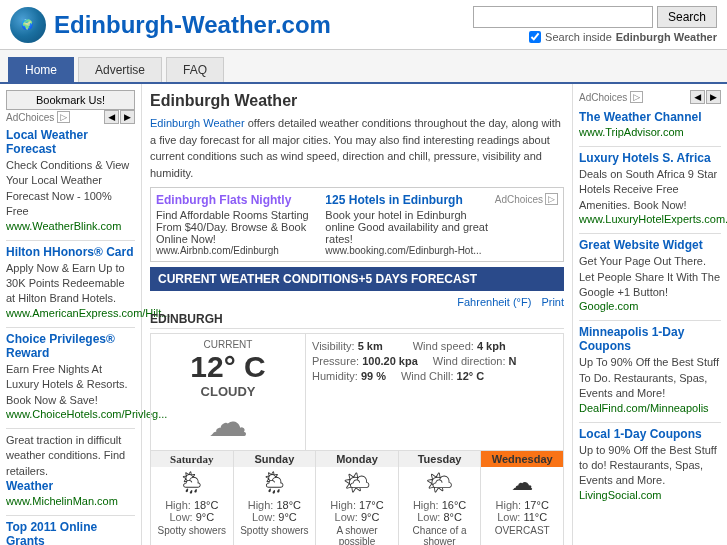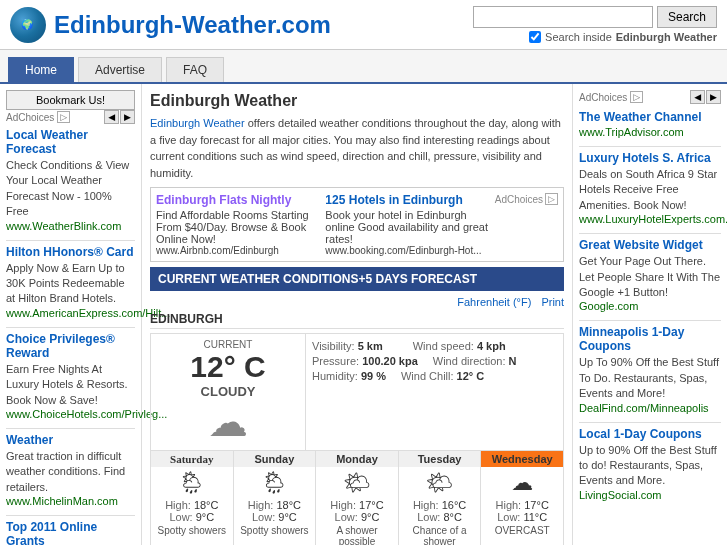--- a/index.html
+++ b/index.html
@@ -98,22 +98,22 @@
     <hr style="border:none;border-top:1px solid #ddd;margin:4px 0;">
 
     <div style="margin-bottom:8px;">
       <div style="color:#0a5fbe;font-size:12px;font-weight:bold;cursor:pointer;margin-bottom:2px;">Choice Privileges® Reward</div>
       <div style="color:#444;line-height:1.4;">Earn <span>Free Nights</span> At Luxury Hotels &amp; Resorts. Book Now &amp; Save!</div>
       <div style="color:#006600;cursor:pointer;">www.ChoiceHotels.com/Privleg...</div>
     </div>
     <hr style="border:none;border-top:1px solid #ddd;margin:4px 0;">
 
     <div style="margin-bottom:8px;">
+      <div style="color:#444;line-height:1.4;">Great traction in difficult weather conditions. Find retailers.</div>
       <div style="color:#0a5fbe;font-size:12px;font-weight:bold;cursor:pointer;margin-bottom:2px;">Weather</div>
-      <div style="color:#444;line-height:1.4;">Great traction in difficult weather conditions. Find retailers.</div>
       <div style="color:#006600;cursor:pointer;">www.MichelinMan.com</div>
     </div>
     <hr style="border:none;border-top:1px solid #ddd;margin:4px 0;">
 
     <div style="margin-bottom:8px;">
       <div style="color:#0a5fbe;font-size:12px;font-weight:bold;cursor:pointer;margin-bottom:2px;">Top 2011 Online Grants</div>
 
     </div>
   </div>
 

